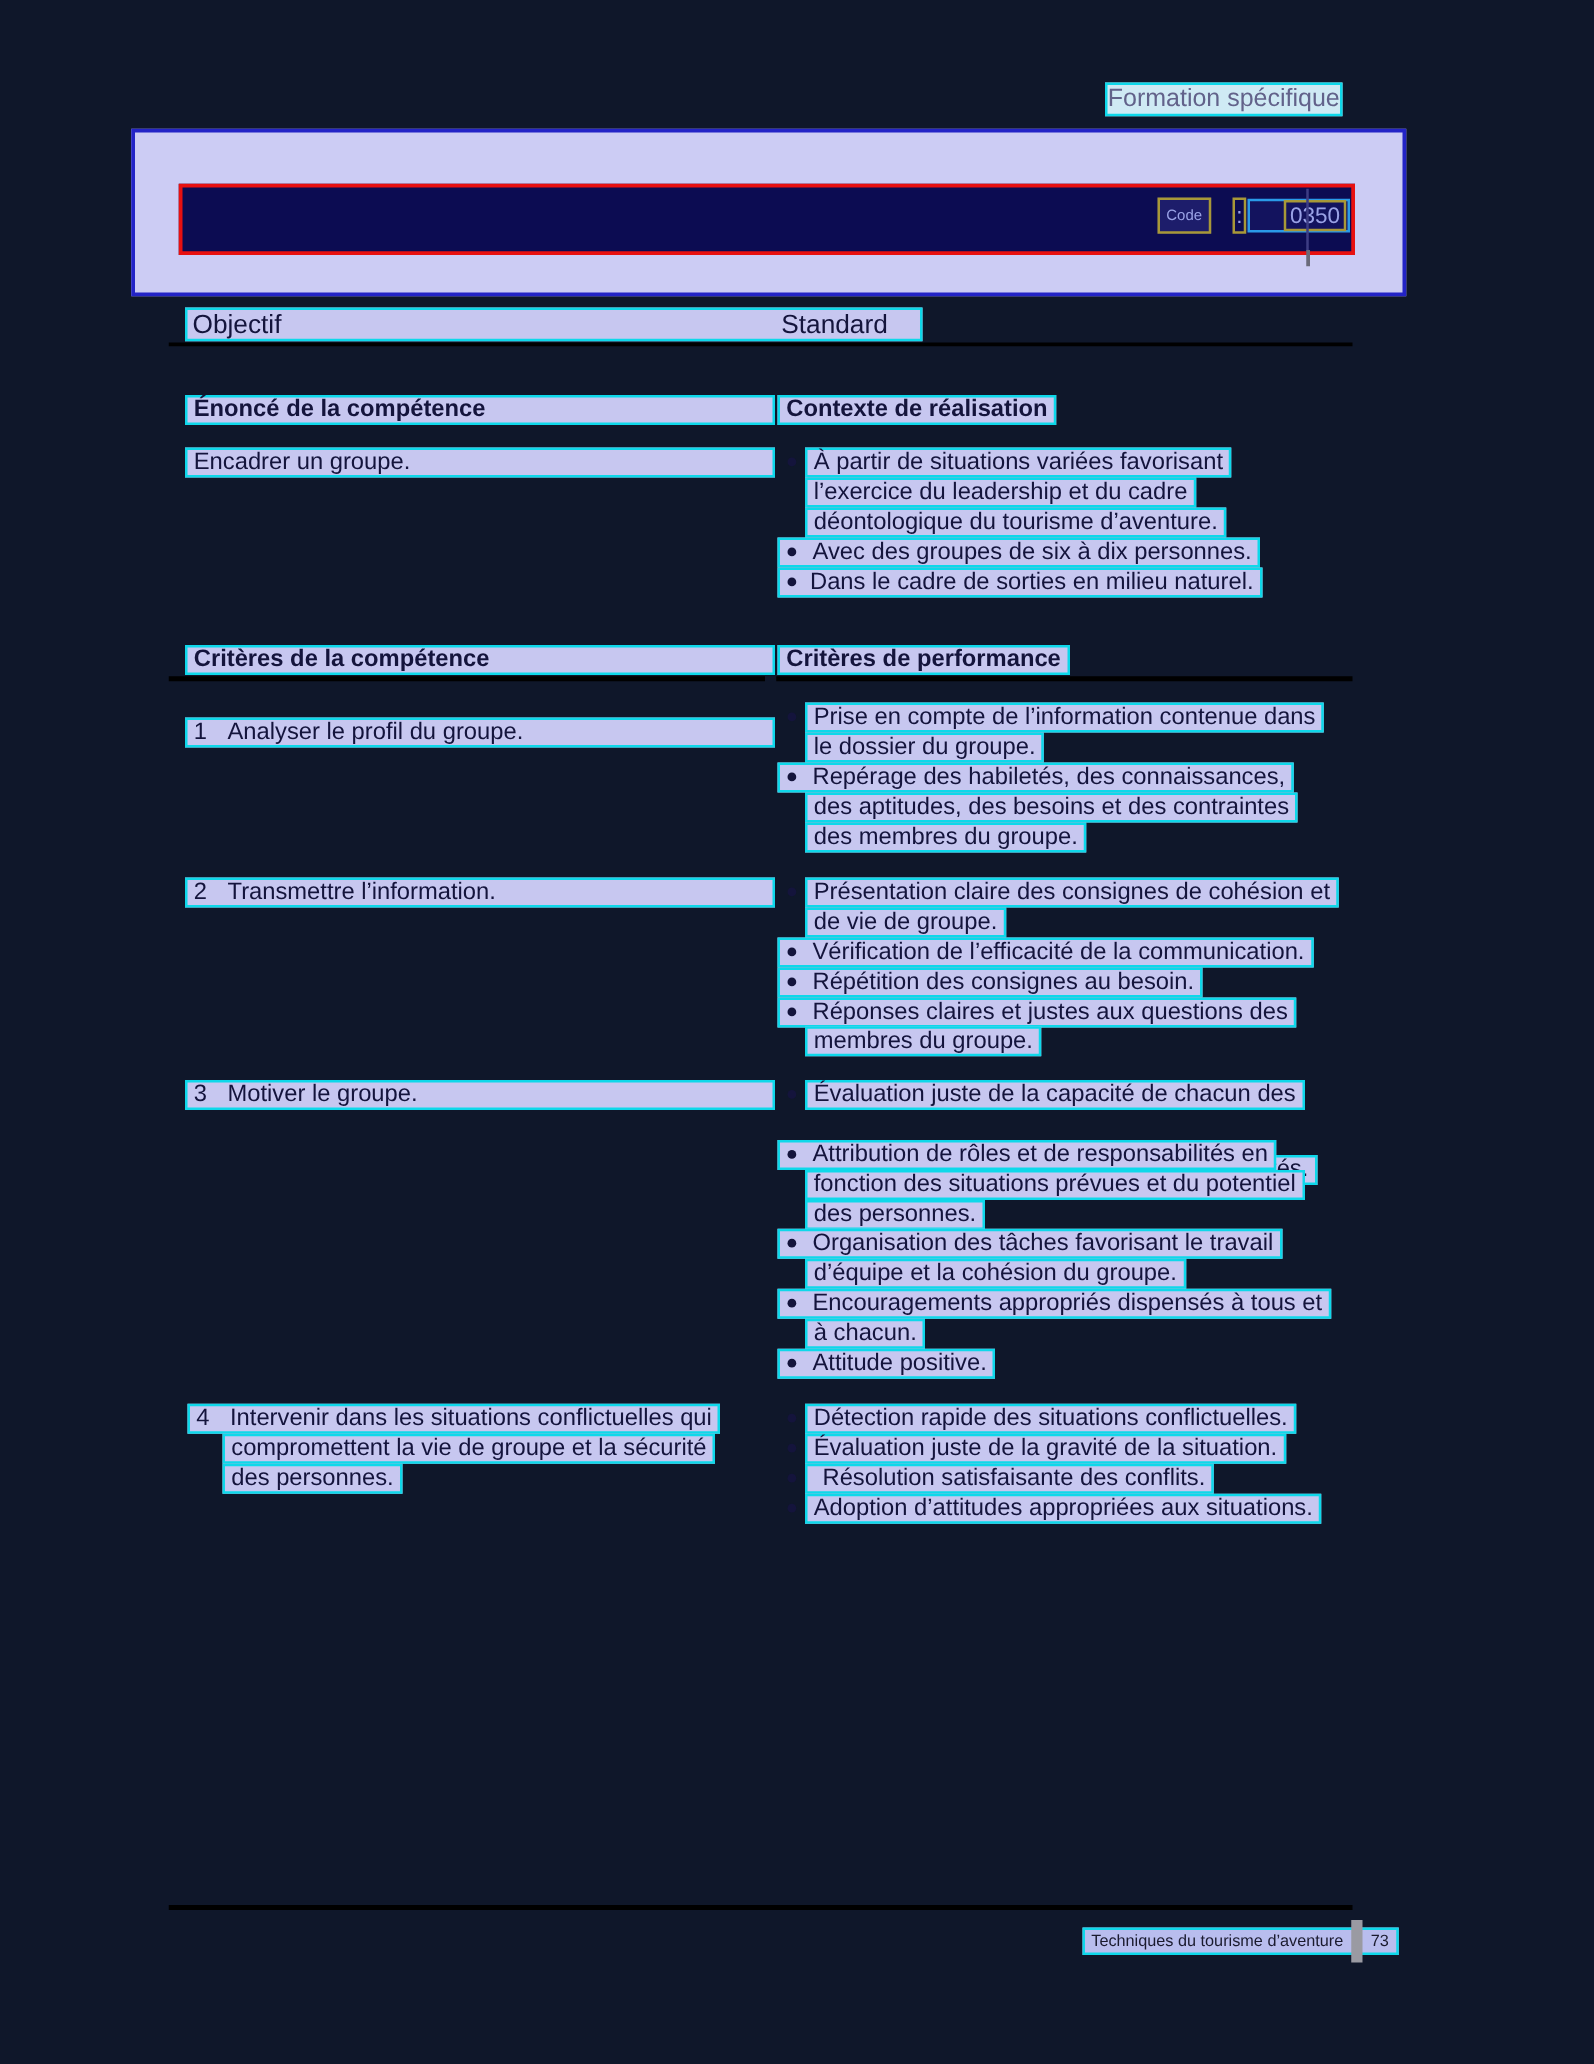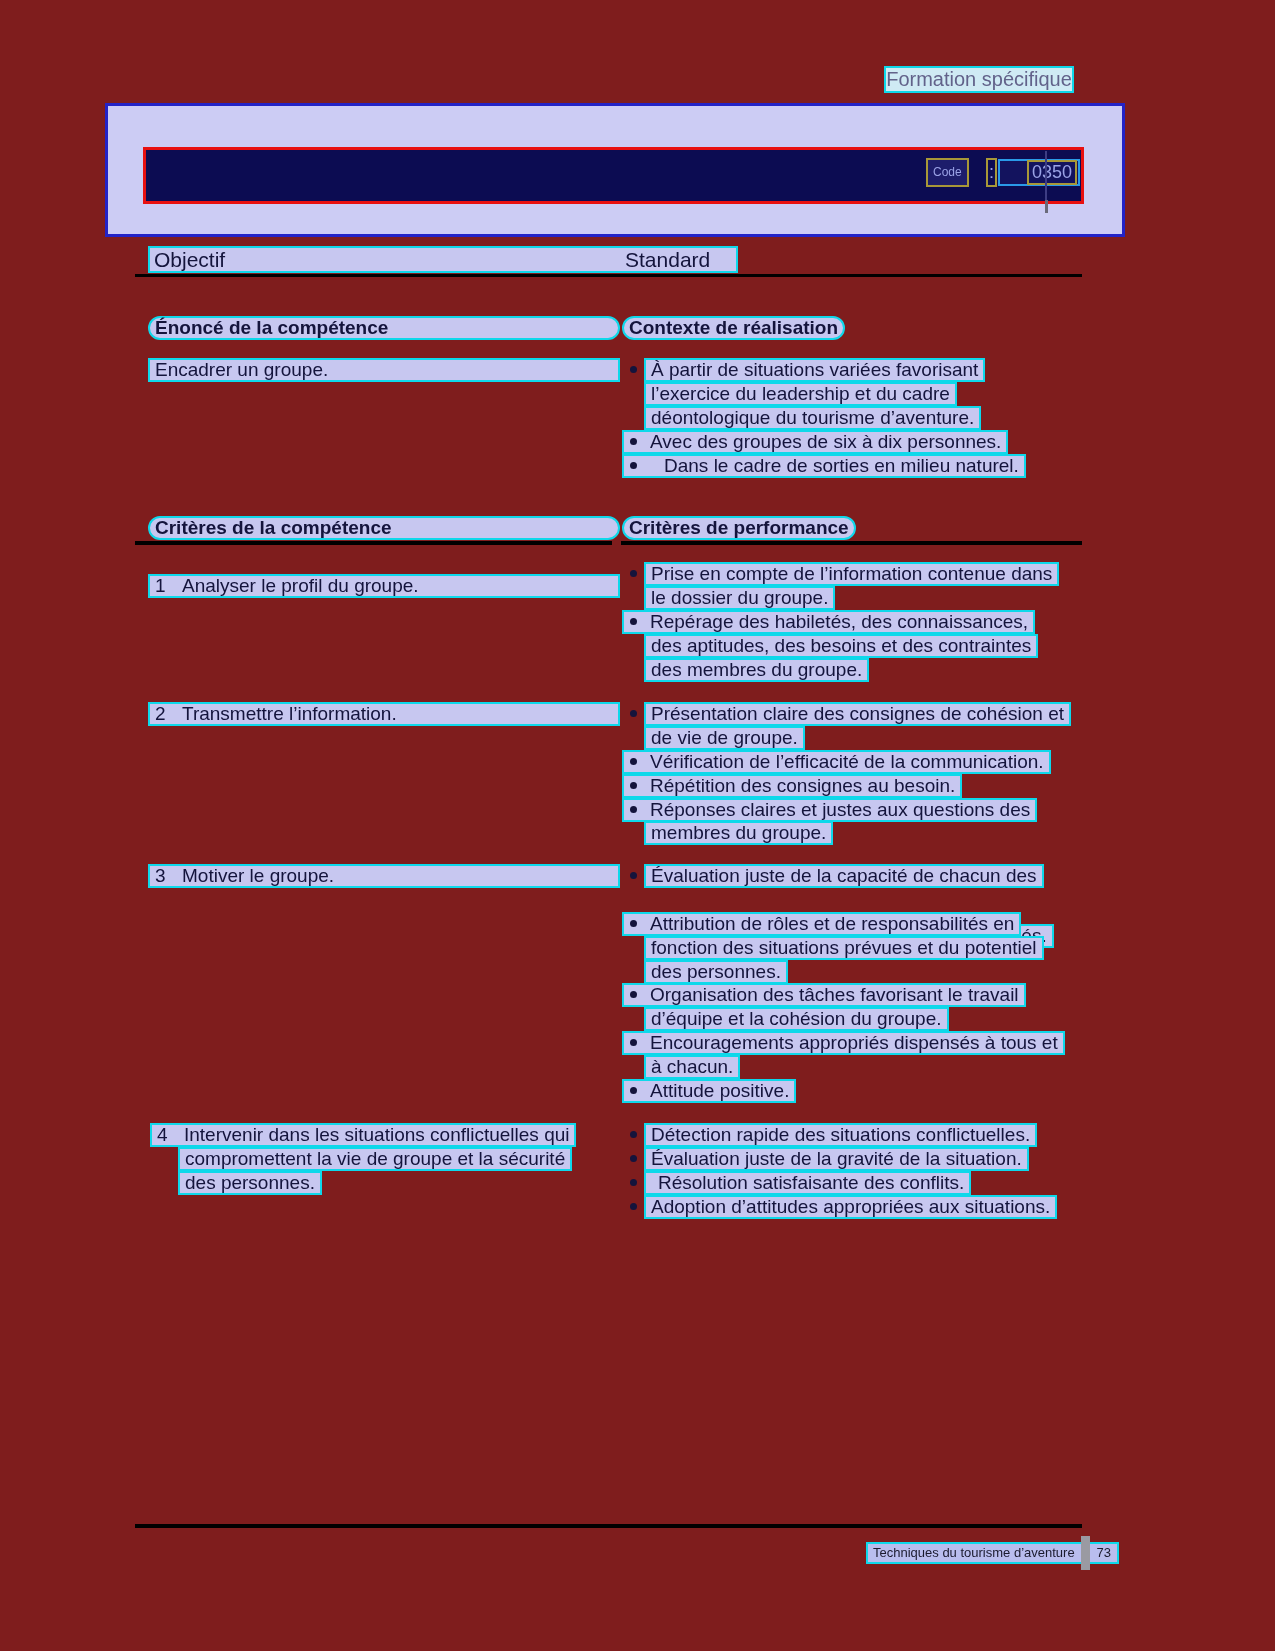--- a/index.html
+++ b/index.html
@@ -1,17 +1,17 @@
 <!DOCTYPE html>
 <html><head>
 <meta charset="utf-8">
 <style>
   html,body { margin:0; padding:0; background:#ffffff; }
   .page {
-    position:relative; width:1275px; height:1651px; background:#7f1d1d;
+    position:relative; width:1275px; height:1651px; background:#0f172a;
     font-family:"Liberation Sans", sans-serif; overflow:hidden;
   }
   
   .corner {
     position:absolute; left:884px; top:66px; width:190px; height:27px;
     box-sizing:border-box; border:2px solid #0ed8ea; background:#cfeaf4;
     color:#62628a; font-size:20px; line-height:23px; text-align:center; white-space:nowrap;
   }
   
   .header-box {
@@ -55,21 +55,21 @@
   .r2a { left:135px; top:541px; width:477px; height:4px; }
   .r2b { left:621px; top:541px; width:461px; height:4px; }
   .rf { left:135px; top:1524px; width:947px; height:4px; }
   
   .hl {
     position:absolute; box-sizing:border-box; height:24px;
     border:2px solid #0ed8ea; background:#c7c7f0; color:#14143c;
     font-size:19px; line-height:19px; padding:0 5px; white-space:nowrap;
   }
   .fixed { width:472px; }
-  .bold { font-weight:bold;border-radius:12px; }
+  .bold { font-weight:bold; }
   .hdr1L { left:148px; top:316px; }
   .hdr1R { left:622px; top:316px; }
   .hdr2L { left:148px; top:516px; }
   .hdr2R { left:622px; top:516px; }
   .num { display:inline-block; width:27px; }
   .dot { position:absolute; left:630px; width:7px; height:7px; border-radius:50%; background:#14143c; z-index:3; }
   
   .footer-band {
     position:absolute; left:866px; top:1542px; width:253px; height:22px;
     box-sizing:border-box; border:2px solid #0ed8ea; background:#b9bdee;
@@ -117,21 +117,21 @@
   <div class="footer-bar"></div>
 
 <div class="hl fixed" style="left: 148px; top: 358px;">Encadrer un groupe.</div>
     <div class="dot" style="top: 366px;"></div>
     <div class="hl" style="left: 644px; top: 358px;">À partir de situations variées favorisant</div>
     <div class="hl" style="left: 644px; top: 382px;">l’exercice du leadership et du cadre</div>
     <div class="hl" style="left: 644px; top: 406px;">déontologique du tourisme d’aventure.</div>
     <div class="dot" style="top: 438px;"></div>
     <div class="hl" style="left: 622px; top: 430px; padding-left: 26px;">Avec des groupes de six à dix personnes.</div>
     <div class="dot" style="top: 462px;"></div>
-    <div class="hl" style="left: 622px; top: 454px; padding-left: 40px;">Dans le cadre de sorties en milieu naturel.</div>
+    <div class="hl" style="left: 622px; top: 454px; padding-left: 24px;">Dans le cadre de sorties en milieu naturel.</div>
     <div class="hl fixed" style="left: 148px; top: 562px; margin-top: 12px;"><span class="num">1</span><span>Analyser le profil du groupe.</span></div>
     <div class="dot" style="top: 570px;"></div>
     <div class="hl" style="left: 644px; top: 562px;">Prise en compte de l’information contenue dans</div>
     <div class="hl" style="left: 644px; top: 586px;">le dossier du groupe.</div>
     <div class="dot" style="top: 618px;"></div>
     <div class="hl" style="left: 622px; top: 610px; padding-left: 26px;">Repérage des habiletés, des connaissances,</div>
     <div class="hl" style="left: 644px; top: 634px;">des aptitudes, des besoins et des contraintes</div>
     <div class="hl" style="left: 644px; top: 658px;">des membres du groupe.</div>
     <div class="hl fixed" style="left: 148px; top: 702px;"><span class="num">2</span><span>Transmettre l’information.</span></div>
     <div class="dot" style="top: 710px;"></div>

